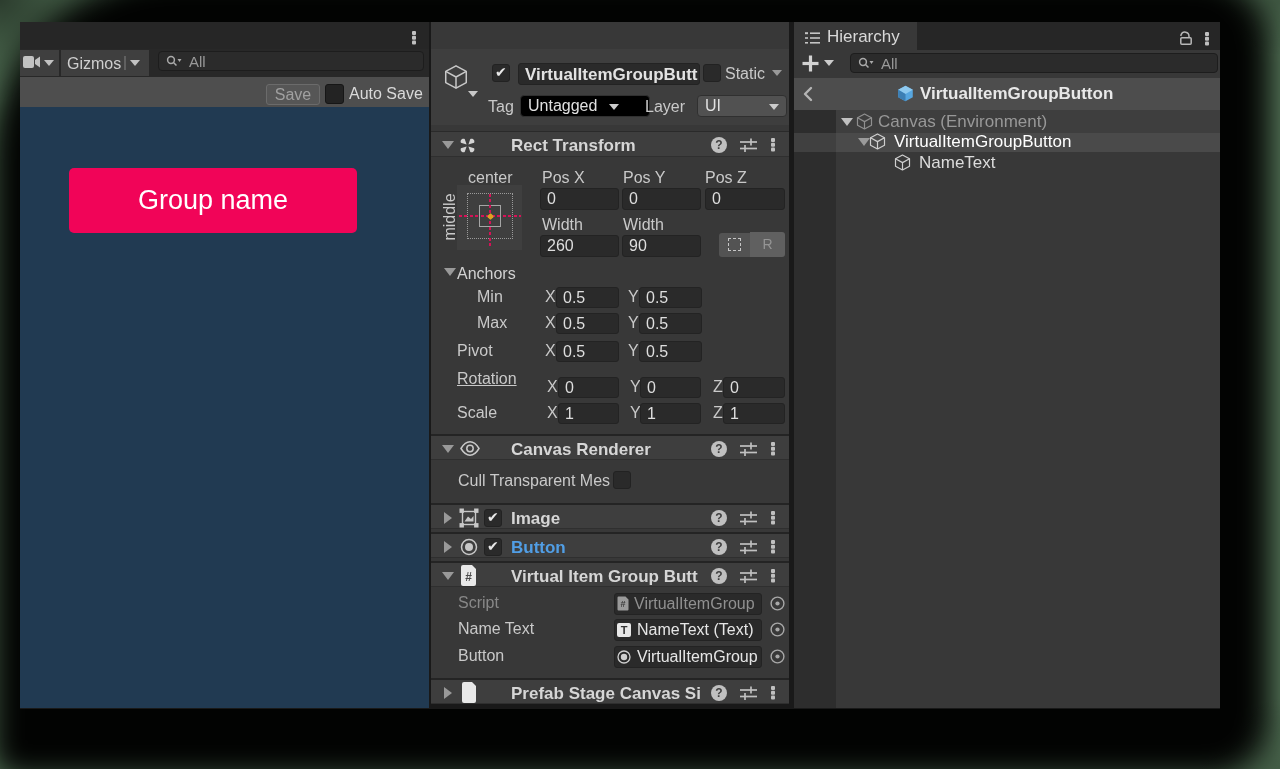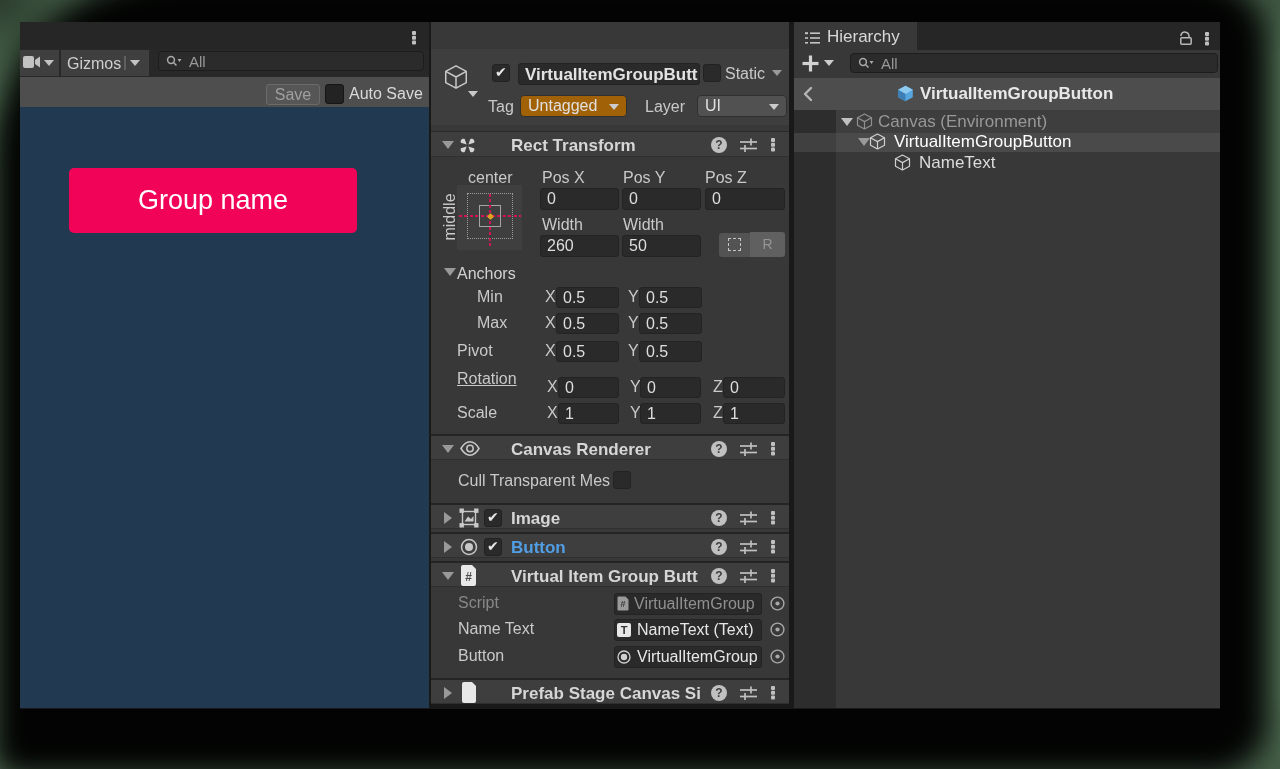--- a/index.html
+++ b/index.html
@@ -90,21 +90,21 @@
         </g>
       </svg>
       <div class="tri-d" style="left:37px;top:42px;border-left-width:5px;border-right-width:5px;border-top-width:6px;border-top-color:#c8c8c8;"></div>
       <div class="cb on" style="left:61px;top:15px;"></div>
       <div class="fld" style="left:87px;top:14px;width:182px;height:22px;font-weight:bold;color:#e2e2e2;line-height:21px;font-size:17px;">VirtualItemGroupButt</div>
       <div class="cb" style="left:272px;top:15px;"></div>
       <div class="lbl" style="left:294px;top:16px;">Static</div>
       <div class="tri-d" style="left:341px;top:21px;border-left-width:5px;border-right-width:5px;border-top-width:6px;"></div>
 
       <div class="lbl" style="left:57px;top:49px;">Tag</div>
-      <div class="abs" style="left:89px;top:46px;width:107px;height:22px;background:#a16207;border:1px solid #303030;border-radius:4px;">
+      <div class="abs" style="left:89px;top:46px;width:130px;height:22px;background:#000000;border:1px solid #303030;border-radius:4px;">
         <div class="lbl" style="left:7px;top:1px;color:#e0e0e0;">Untagged</div>
         <div class="tri-d" style="left:88px;top:8px;border-left-width:5px;border-right-width:5px;border-top-width:6px;border-top-color:#ccc;"></div>
       </div>
       <div class="lbl" style="left:214px;top:49px;">Layer</div>
       <div class="abs" style="left:266px;top:46px;width:90px;height:22px;background:#515151;border:1px solid #303030;border-radius:4px;">
         <div class="lbl" style="left:7px;top:1px;color:#e0e0e0;">UI</div>
         <div class="tri-d" style="left:71px;top:8px;border-left-width:5px;border-right-width:5px;border-top-width:6px;border-top-color:#ccc;"></div>
       </div>
     </div>
     <div id="components">
@@ -146,21 +146,21 @@
       <div class="lbl" style="left:-9px;top:186px;transform:rotate(-90deg);transform-origin:center;width:56px;text-align:center;">middle</div>
       <div class="lbl" style="left:111px;top:147px;">Pos X</div>
       <div class="lbl" style="left:192px;top:147px;">Pos Y</div>
       <div class="lbl" style="left:274px;top:147px;">Pos Z</div>
       <div class="fld" style="left:109px;top:166px;width:79px;height:22px;">0</div>
       <div class="fld" style="left:191px;top:166px;width:79px;height:22px;">0</div>
       <div class="fld" style="left:274px;top:166px;width:80px;height:22px;">0</div>
       <div class="lbl" style="left:111px;top:194px;">Width</div>
       <div class="lbl" style="left:192px;top:194px;">Width</div>
       <div class="fld" style="left:109px;top:213px;width:79px;height:22px;">260</div>
-      <div class="fld" style="left:191px;top:213px;width:79px;height:22px;">50</div>
+      <div class="fld" style="left:191px;top:213px;width:79px;height:22px;">90</div>
       <div class="abs" style="left:288px;top:211px;width:31px;height:24px;background:#535353;border-radius:3px 0 0 3px;">
         <div class="abs" style="left:9px;top:5px;width:13px;height:13px;border:1.6px dashed #c6c6c6;"></div>
       </div>
       <div class="abs" style="left:319px;top:210px;width:35px;height:25px;background:#606060;border-radius:0 3px 3px 0;color:#959595;font-size:14px;text-align:center;line-height:24px;">R</div>
       <div class="tri-d" style="left:13px;top:246px;"></div>
       <div class="lbl" style="left:26px;top:243px;font-size:16px;color:#d2d2d2;">Anchors</div>
       <div class="lbl" style="left:46px;top:266px;">Min</div>
       <div class="lbl" style="left:114px;top:266px;">X</div>
       <div class="fld" style="left:125px;top:265px;width:63px;height:21px;">0.5</div>
       <div class="lbl" style="left:197px;top:266px;">Y</div>

